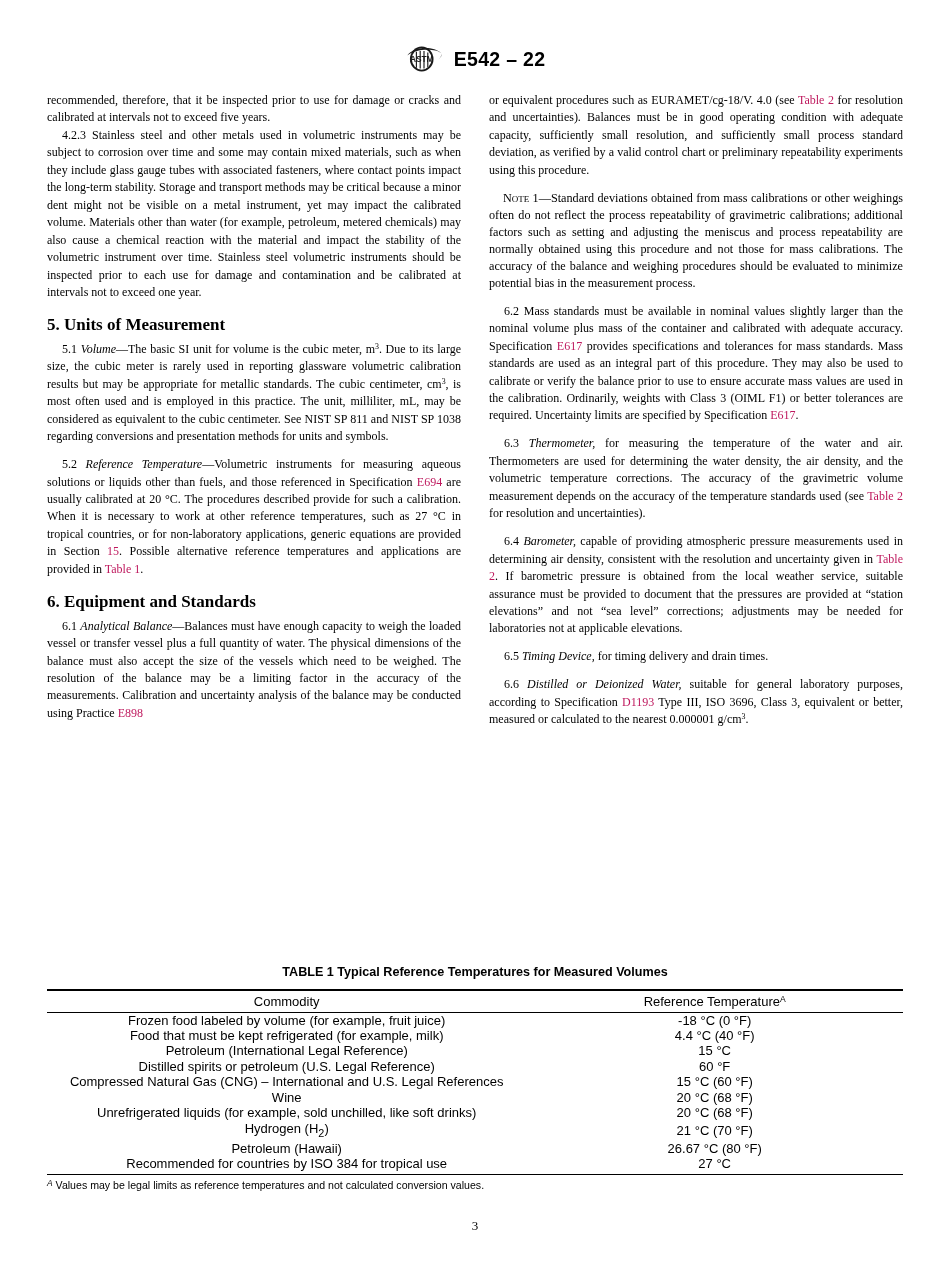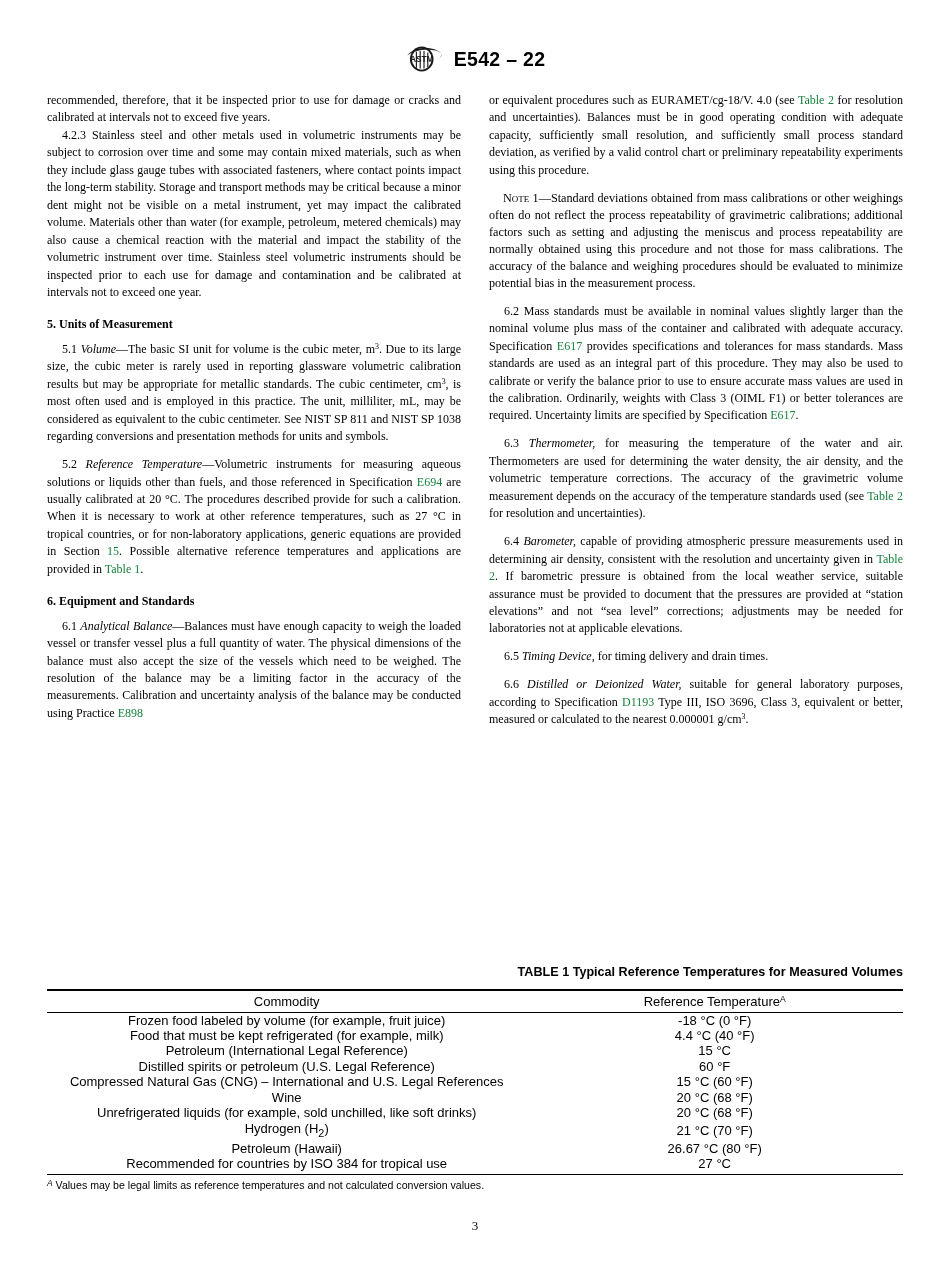--- a/index.html
+++ b/index.html
@@ -67,27 +67,27 @@
     hyphens: none;
   }
   p.indent {
     text-indent: 15px;
   }
   p.gap-before {
     margin-top: 10.5px;
   }
   h3.section {
     margin: 15px 0 7px 0;
-    font-size: 12px;
+    font-size: 17px;
     line-height: 17.4px;
     font-weight: bold;
     text-align: left;
   }
   .it { font-style: italic; }
-  .lnk { color: #15803d; margin-top: 17px; }
+  .lnk { color: #be185d; margin-top: 17px; }
   sup {
     font-size: 0.66em;
     vertical-align: 0.45em;
     line-height: 0;
   }
   .note {
     margin: 11px 0 0 0;
     font-size: 12.2px;
     line-height: 17px;
     text-align: justify;
@@ -98,21 +98,21 @@
   }
 
   
   .table-block {
     position: absolute;
     left: 47px;
     top: 965px;
     width: 856px;
   }
   .table-title {
-    text-align: right;
+    text-align: center;
     font-family: "Liberation Sans", "DejaVu Sans", sans-serif;
     font-weight: bold;
     font-size: 12.6px;
     margin-bottom: 7px;
   }
   table.t1 {
     width: 100%;
     border-collapse: collapse;
     font-family: "Liberation Sans", "DejaVu Sans", sans-serif;
     font-size: 13px;

